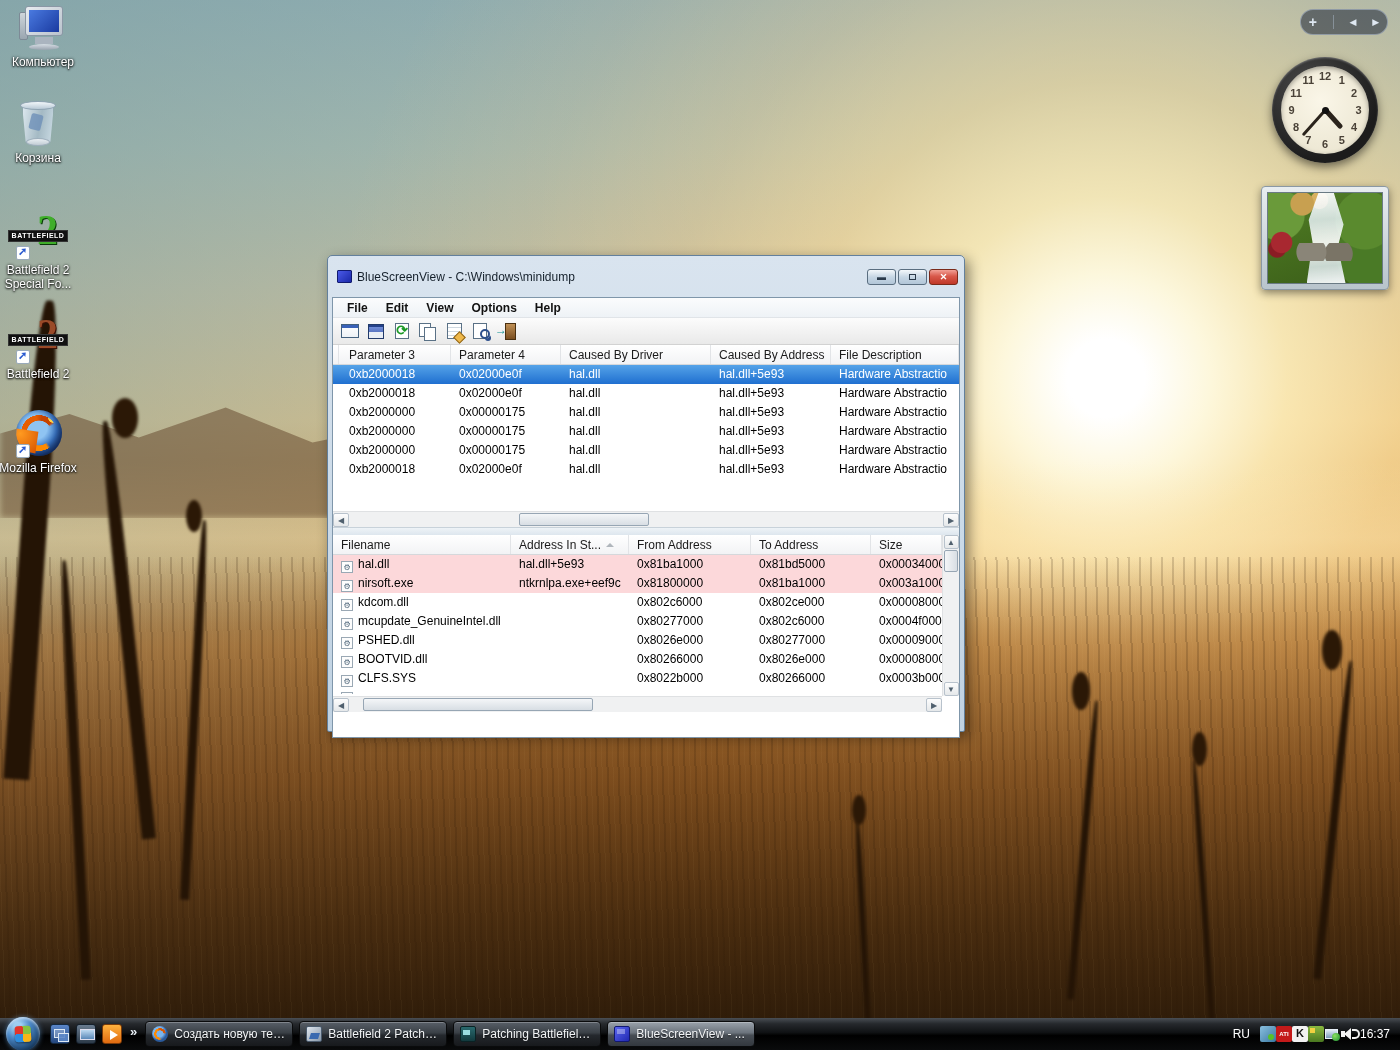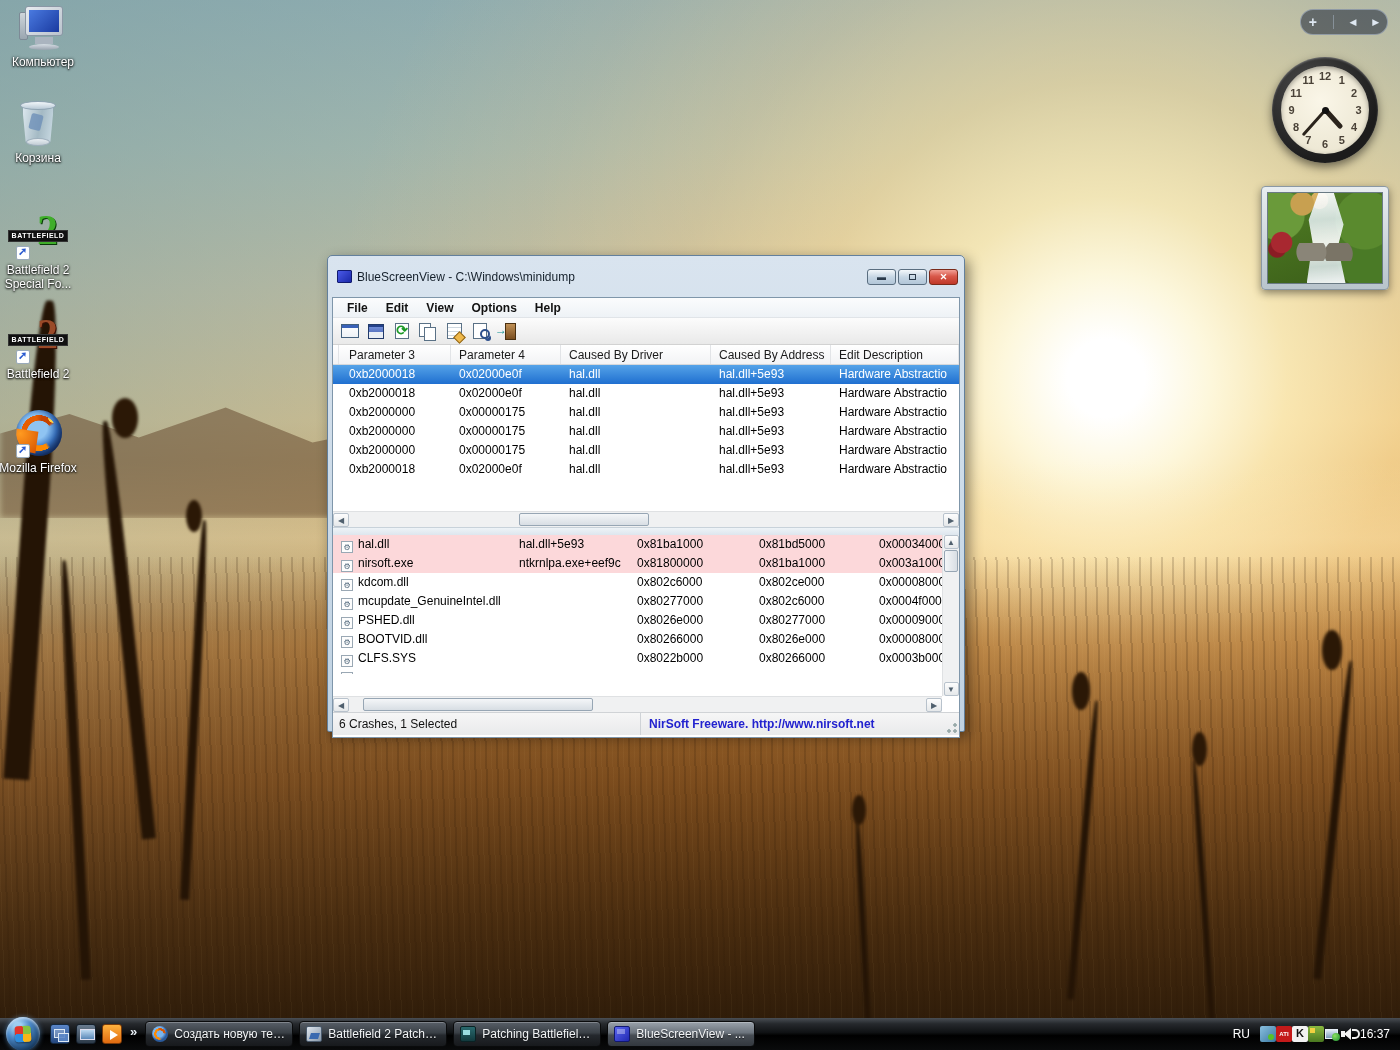--- a/index.html
+++ b/index.html
@@ -415,21 +415,21 @@
         <span class="tbtn ic-exit"></span>
       </div>
 
     <div class="pane upper">
       <div class="thead">
         <span class="hcell sliver"></span>
         <span class="hcell c0">Parameter 3</span>
         <span class="hcell c1">Parameter 4</span>
         <span class="hcell c2">Caused By Driver</span>
         <span class="hcell c3">Caused By Address</span>
-        <span class="hcell c4">Edit Description</span>
+        <span class="hcell c4">File Description</span>
       </div>
       <div class="tbody">
           <div class="trow selected">
             <div class="tcell c0"><span>0xb2000018</span></div>
             <div class="tcell c1"><span>0x02000e0f</span></div>
             <div class="tcell c2"><span>hal.dll</span></div>
             <div class="tcell c3"><span>hal.dll+5e93</span></div>
             <div class="tcell c4"><span>Hardware Abstractio</span></div>
           </div>
           <div class="trow">
@@ -472,20 +472,30 @@
         <span class="sb-arrow">◀</span>
         <span class="sb-thumb-h"></span>
         <span class="sb-fill"></span>
         <span class="sb-arrow">▶</span>
       </div>
     </div>
 
     <div class="splitter"></div>
 
     <div class="pane lower">
+      <div class="thead" style="margin-right:17px;">
+        <span class="hcell c0">Filename</span>
+        <span class="hcell c1">
+          <span>Address In St...</span>
+          <span class="sort-tri"></span>
+        </span>
+        <span class="hcell c2">From Address</span>
+        <span class="hcell c3">To Address</span>
+        <span class="hcell c4">Size</span>
+      </div>
       <div class="tbody">
           <div class="trow highlight">
             <div class="tcell c0"><span class="file-icon"></span><span>hal.dll</span></div>
             <div class="tcell c1"><span>hal.dll+5e93</span></div>
             <div class="tcell c2"><span>0x81ba1000</span></div>
             <div class="tcell c3"><span>0x81bd5000</span></div>
             <div class="tcell c4"><span>0x00034000</span></div>
           </div>
           <div class="trow highlight">
             <div class="tcell c0"><span class="file-icon"></span><span>nirsoft.exe</span></div>
@@ -538,25 +548,20 @@
         <span class="sb-arrow">▼</span>
       </div>
       <div class="hscroll">
         <span class="sb-arrow">◀</span>
         <span class="sb-thumb-h"></span>
         <span class="sb-fill"></span>
         <span class="sb-arrow">▶</span>
       </div>
     </div>
 
-    <div class="statusbar">
-      <span class="status-left">6 Crashes, 1 Selected</span>
-      <span class="status-right">NirSoft Freeware.  http://www.nirsoft.net</span>
-      <span class="grip"></span>
-    </div>
   </div>
 </div>
 
 <div class="taskbar">
   <div class="start-orb">
     <span class="flag"></span>
   </div>
   <div class="quicklaunch">
     <span class="ql ql-switch"></span>
     <span class="ql ql-desktop"></span>

